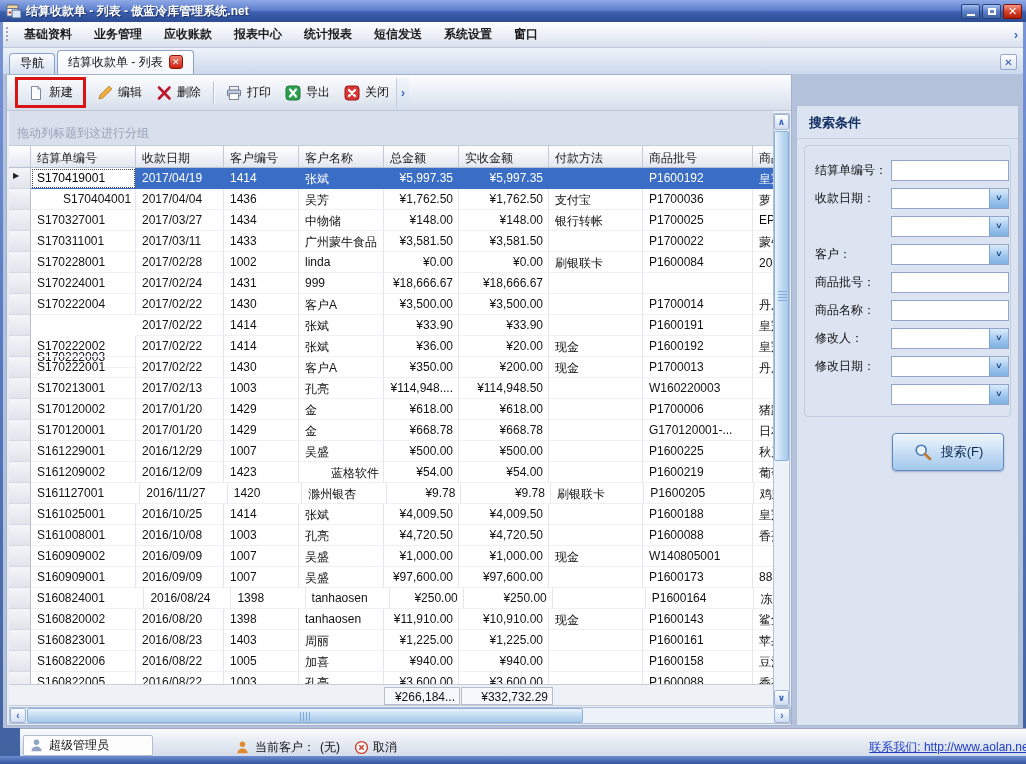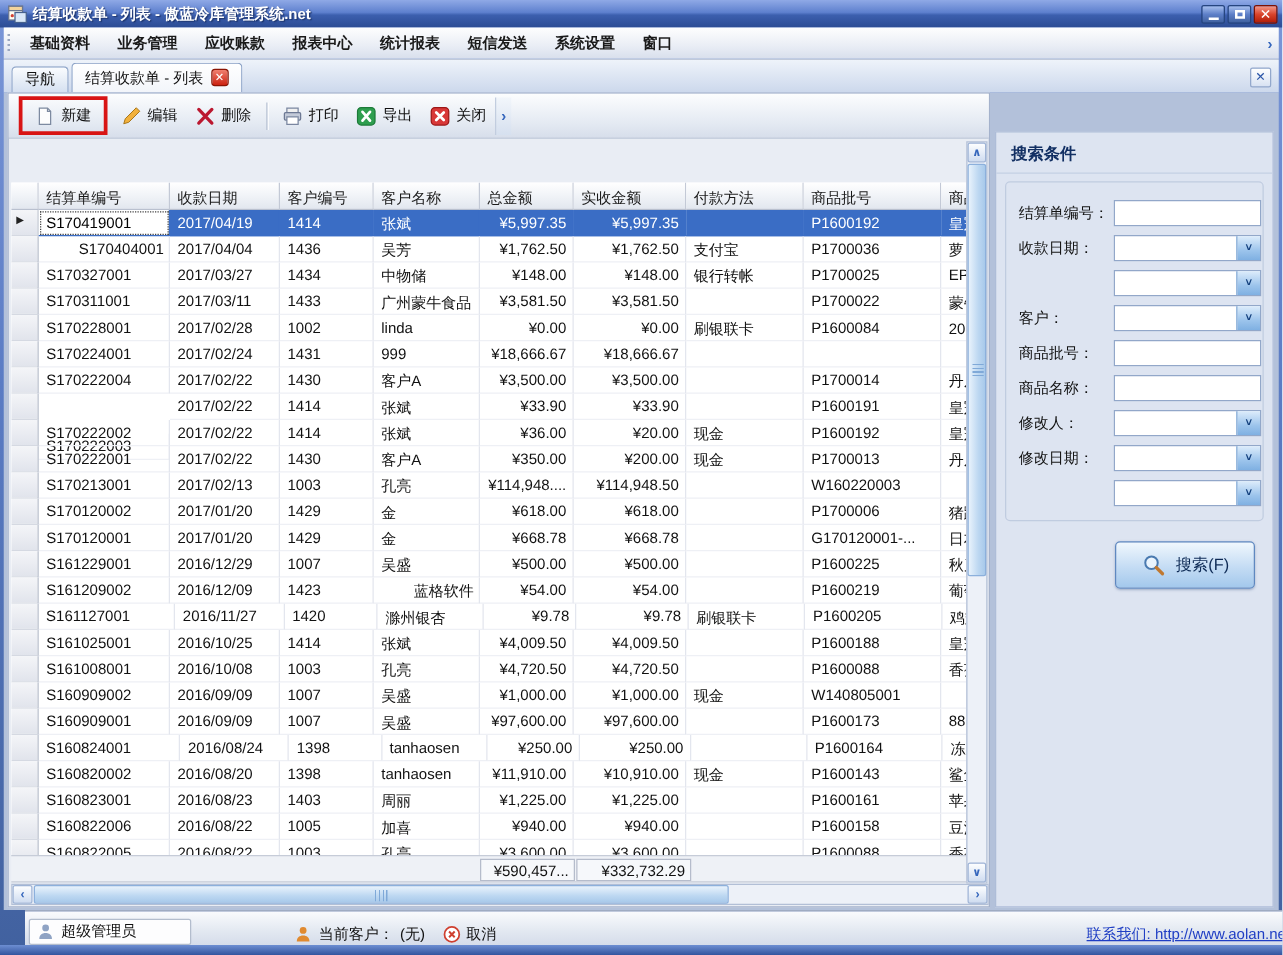--- a/index.html
+++ b/index.html
@@ -252,20 +252,23 @@
             <svg viewBox="0 0 16 16">
                 <rect x="1" y="1" width="14" height="14" rx="3" fill="#d83838" stroke="#9c1616"></rect>
                 <path d="M5 5L11 11M11 5L5 11" stroke="#fff" stroke-width="2.2" stroke-linecap="round"></path>
               </svg>
           </span>
           <span>关闭</span>
         </div>
         <div class="tb-overflow">›</div>
       </div>
 
+      <div class="group-panel">
+        <span>拖动列标题到这进行分组</span>
+      </div>
 
       <div class="grid">
         <div class="grid-header">
             <div class="hcell" style="width: 22px;"></div>
             <div class="hcell" style="width: 105px;">结算单编号</div>
             <div class="hcell" style="width: 88px;">收款日期</div>
             <div class="hcell" style="width: 75px;">客户编号</div>
             <div class="hcell" style="width: 85px;">客户名称</div>
             <div class="hcell" style="width: 75px;">总金额</div>
             <div class="hcell" style="width: 90px;">实收金额</div>
@@ -571,21 +574,21 @@
               <div class="cell num" style="width: 75px;">¥3,600.00</div>
               <div class="cell num" style="width: 90px;">¥3,600.00</div>
               <div class="cell" style="width: 94px;"></div>
               <div class="cell" style="width: 110px;">P1600088</div>
               <div class="cell" style="width: 120px;">香蕉</div>
             </div>
           </div>
       </div>
 
       <div class="summary-row">
-        <div class="sum-box sum1">¥590,457...</div>
+        <div class="sum-box sum1">¥266,184...</div>
         <div class="sum-box sum2">¥332,732.29</div>
       </div>
 
       <div class="vscroll">
         <div class="varrow vup">∧</div>
         <div class="vthumb">
             <span class="vgrip"></span>
           </div>
         <div class="varrow vdown">∨</div>
       </div>

